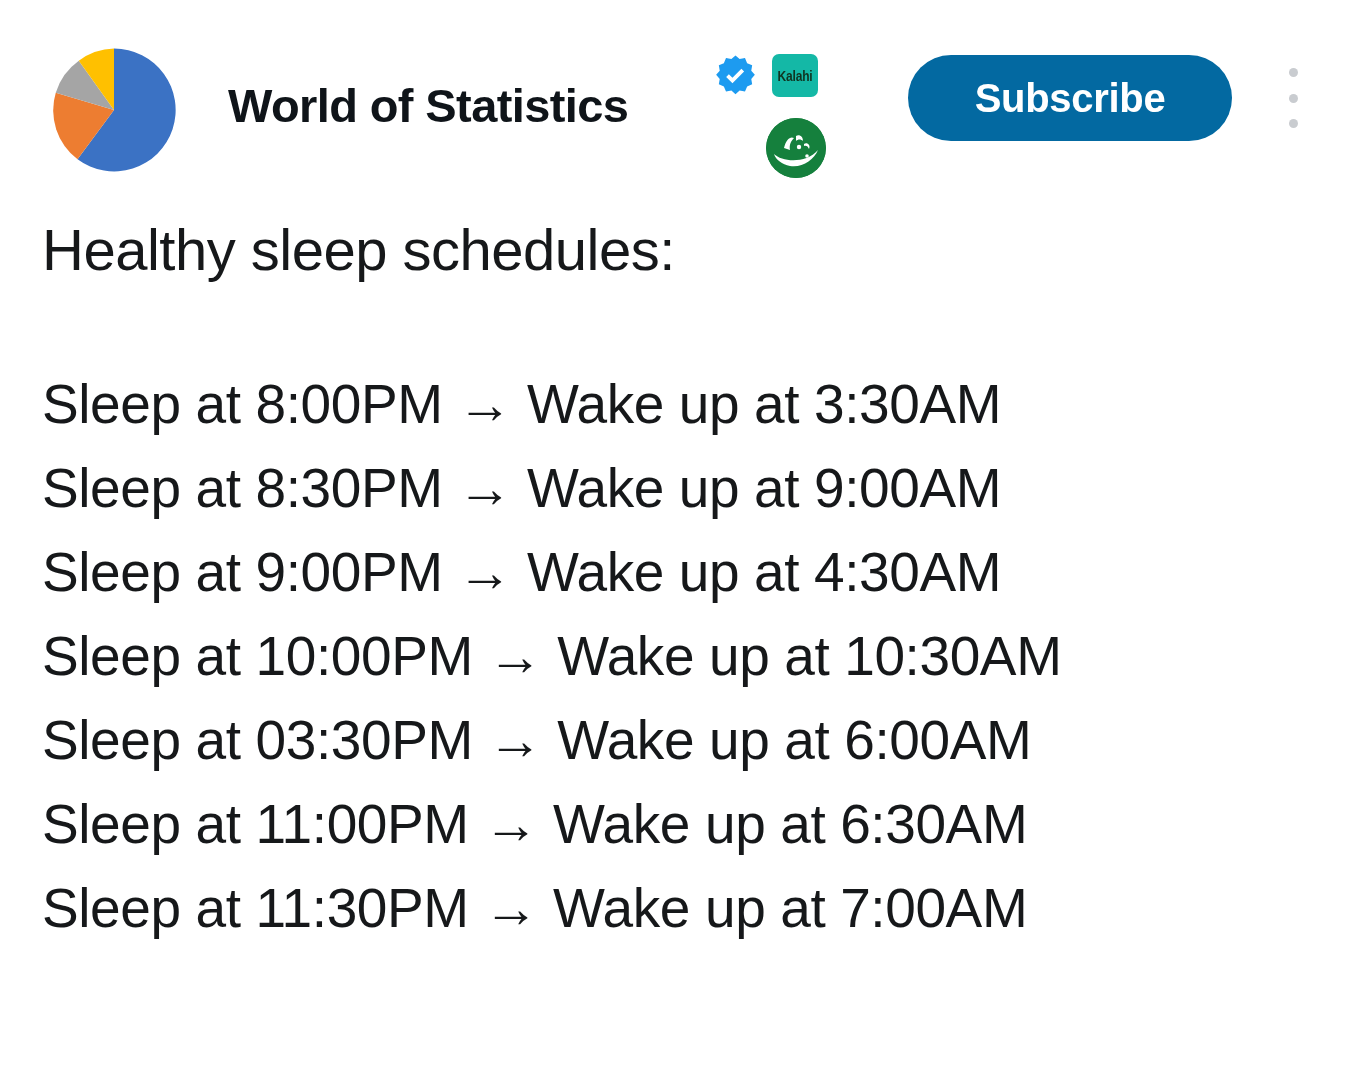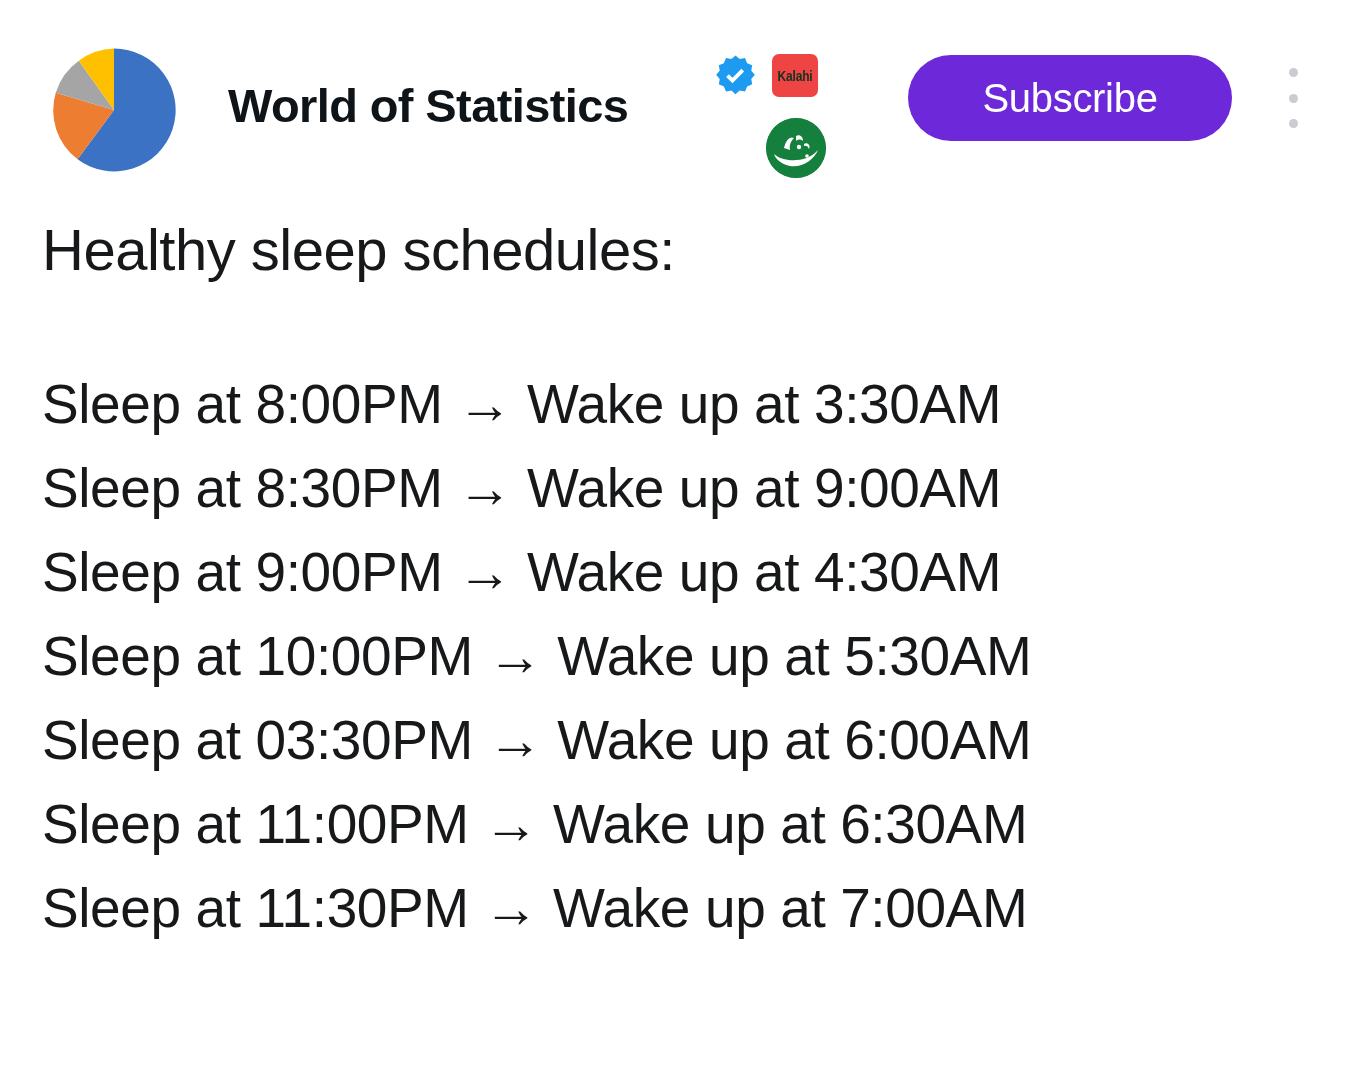--- a/index.html
+++ b/index.html
@@ -68,21 +68,21 @@
     height: 43px;
   }
   #verified-badge svg { display: block; width: 100%; height: 100%; }
 
   #affiliate-badge {
     position: absolute;
     left: 772px;
     top: 54px;
     width: 46px;
     height: 43px;
-    background: #ef4444;
+    background: #14b8a6;
     border-radius: 7px;
     display: flex;
     align-items: center;
     justify-content: center;
   }
   #affiliate-badge-label {
     font-size: 12px;
     font-weight: 700;
     color: #10331f;
     letter-spacing: -0.2px;
@@ -100,27 +100,27 @@
     overflow: hidden;
   }
   #org-logo svg { display: block; width: 100%; height: 100%; }
 
   #subscribe-button {
     position: absolute;
     left: 908px;
     top: 55px;
     width: 324px;
     height: 86px;
-    background: #6d28d9;
+    background: #0369a1;
     border: none;
     border-radius: 44px;
     color: #ffffff;
     font-family: "Liberation Sans", sans-serif;
     font-size: 40px;
-    font-weight: 400;
+    font-weight: 700;
     letter-spacing: -0.3px;
     cursor: pointer;
     padding: 0;
   }
 
   #overflow-menu-button {
     position: absolute;
     left: 1278px;
     top: 68px;
     width: 30px;
@@ -220,18 +220,18 @@
   </div>
 
 </div>
 
 <div id="tweet-body">
   <div id="tweet-title">Healthy sleep schedules:</div>
   <div id="schedule-list">
     <div class="schedule-line">Sleep at 8:00PM → Wake up at 3:30AM</div>
     <div class="schedule-line">Sleep at 8:30PM → Wake up at 9:00AM</div>
     <div class="schedule-line">Sleep at 9:00PM → Wake up at 4:30AM</div>
-    <div class="schedule-line">Sleep at 10:00PM → Wake up at 5:30AM</div>
+    <div class="schedule-line">Sleep at 10:00PM → Wake up at 10:30AM</div>
     <div class="schedule-line">Sleep at 03:30PM → Wake up at 6:00AM</div>
     <div class="schedule-line">Sleep at 11:00PM → Wake up at 6:30AM</div>
     <div class="schedule-line">Sleep at 11:30PM → Wake up at 7:00AM</div>
   </div>
 </div>
 
 </body></html>

